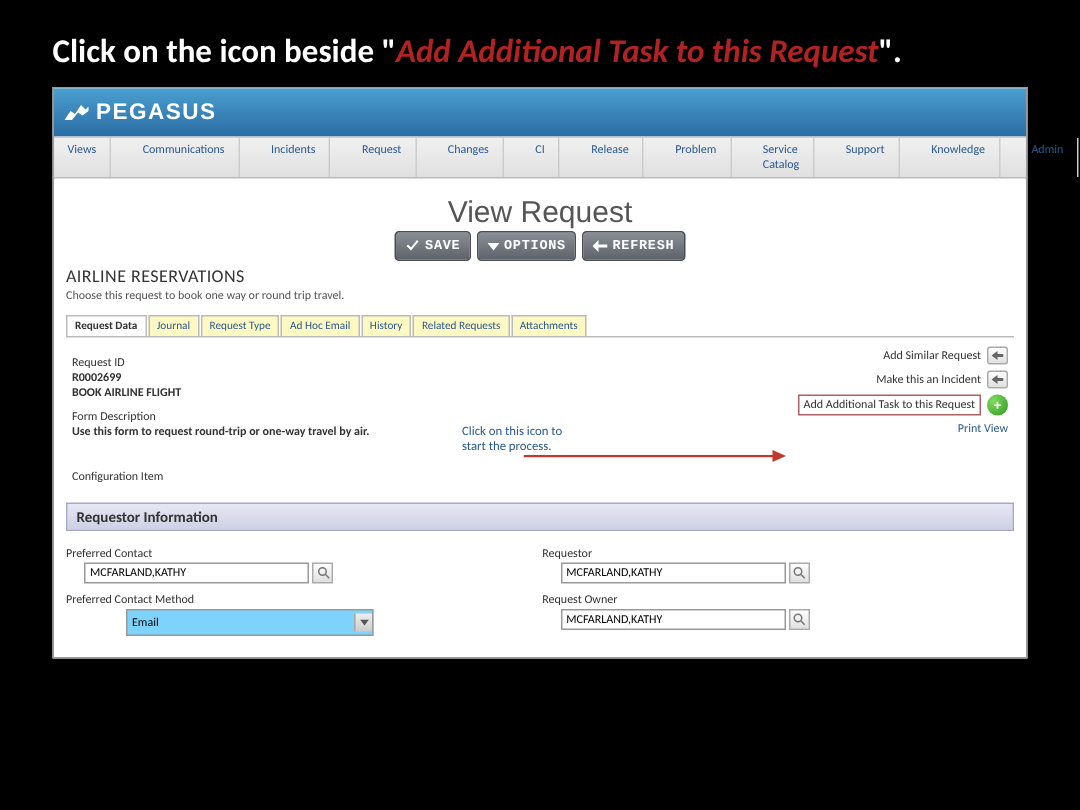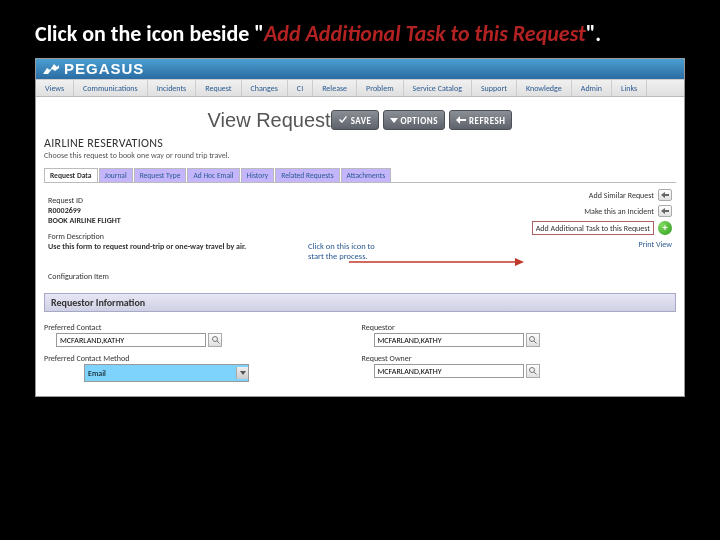--- a/index.html
+++ b/index.html
@@ -1,48 +1,48 @@
 <!DOCTYPE html>
 <html><head>
 <meta charset="utf-8">
 <style>
   * { box-sizing: border-box; margin: 0; padding: 0; }
   body { width: 720px; height: 540px; background: #000; font-family: Calibri, Arial, sans-serif; overflow: hidden; }
   .instruction { padding: 20px 35px 10px 35px; color: #fff; font-size: 22px; font-weight: 700; line-height: 1.25; }
   .instruction .highlight { color: #b22222; font-style: italic; }
   .app-wrap { margin: 0 35px 0 35px; background: #fff; border: 1px solid #999; }
   .app-header {
-    height: 20px;
+    height: 32px;
     background: linear-gradient(#4a9fd0, #2b6ca3);
     display: flex; align-items: center; padding-left: 6px; gap: 4px;
   }
   .logo-svg { display: block; }
   .brand { font-family: "Trebuchet MS", Arial, sans-serif; color: #fff; font-size: 15px; font-weight: 700; letter-spacing: 1px; }
   .menubar {
-    display: flex; gap: 0; background: linear-gradient(#f0f0f0, #e0e0e0);
+    display: flex; gap: 12px; background: linear-gradient(#f0f0f0, #e0e0e0);
     border-top: 1px solid #ccc; border-bottom: 1px solid #bbb;
     font-size: 8px; color: #2a5a90;
   }
   .menubar span { padding: 3px 9px; border-right: 1px solid #ccc; cursor: pointer; }
   .content { padding: 6px 8px 8px 8px; }
-  .titlebar { display: flex; align-items: center; justify-content: center; margin: 6px 0 4px 0; }
+  .titlebar { display: flex; align-items: center; justify-content: center; margin: 6px 0 4px 0; flex-direction: column; }
   .page-title { font-size: 20px; color: #555; font-weight: 400; font-family: Arial, sans-serif; }
-  .btn-row { display: flex; gap: 4px; }
+  .btn-row { display: flex; gap: 4px; font-family: Liberation Mono, monospace; }
   .big-btn {
     display: flex; align-items: center; gap: 3px;
     height: 20px; padding: 0 6px;
     background: linear-gradient(#8a8f96, #5e636b);
     border: 1px solid #4b4f55; border-radius: 3px;
     color: #fff; font-size: 9px; font-weight: 700; letter-spacing: .5px;
   }
   .big-btn svg { display: block; }
   .section-title { font-size: 12px; color: #333; font-weight: 400; margin-top: 2px; letter-spacing: .3px; }
   .section-desc { font-size: 8px; color: #555; margin-bottom: 8px; }
   .tabs { display: flex; border-bottom: 1px solid #bbb; font-size: 7.5px; color: #2a5a90; }
-  .tabs span { border: 1px solid #bbb; border-bottom: none; margin-right: 1px; padding: 2px 5px; background: #c4b5fd; cursor: pointer; }
+  .tabs span { border: 1px solid #bbb; border-bottom: none; margin-right: 1px; padding: 2px 5px; background: #fef9c3; cursor: pointer; }
   .tabs span.active { background: #fff; font-weight: 700; color: #333; }
   .form-area { position: relative; padding: 6px 4px; }
   .left-col { display: inline-block; width: 55%; vertical-align: top; font-size: 8px; color: #333; }
   .left-col .lbl { margin-top: 6px; color: #333; }
   .left-col .val { font-weight: 700; }
   .right-col { position: absolute; right: 4px; top: 2px; width: 200px; font-size: 8px; color: #333; }
   .action-line { display: flex; justify-content: flex-end; align-items: center; gap: 4px; margin: 4px 0; }
   .action-line .txt { white-space: nowrap; }
   .mini-btn {
     width: 14px; height: 12px; border: 1px solid #aaa; border-radius: 2px;

